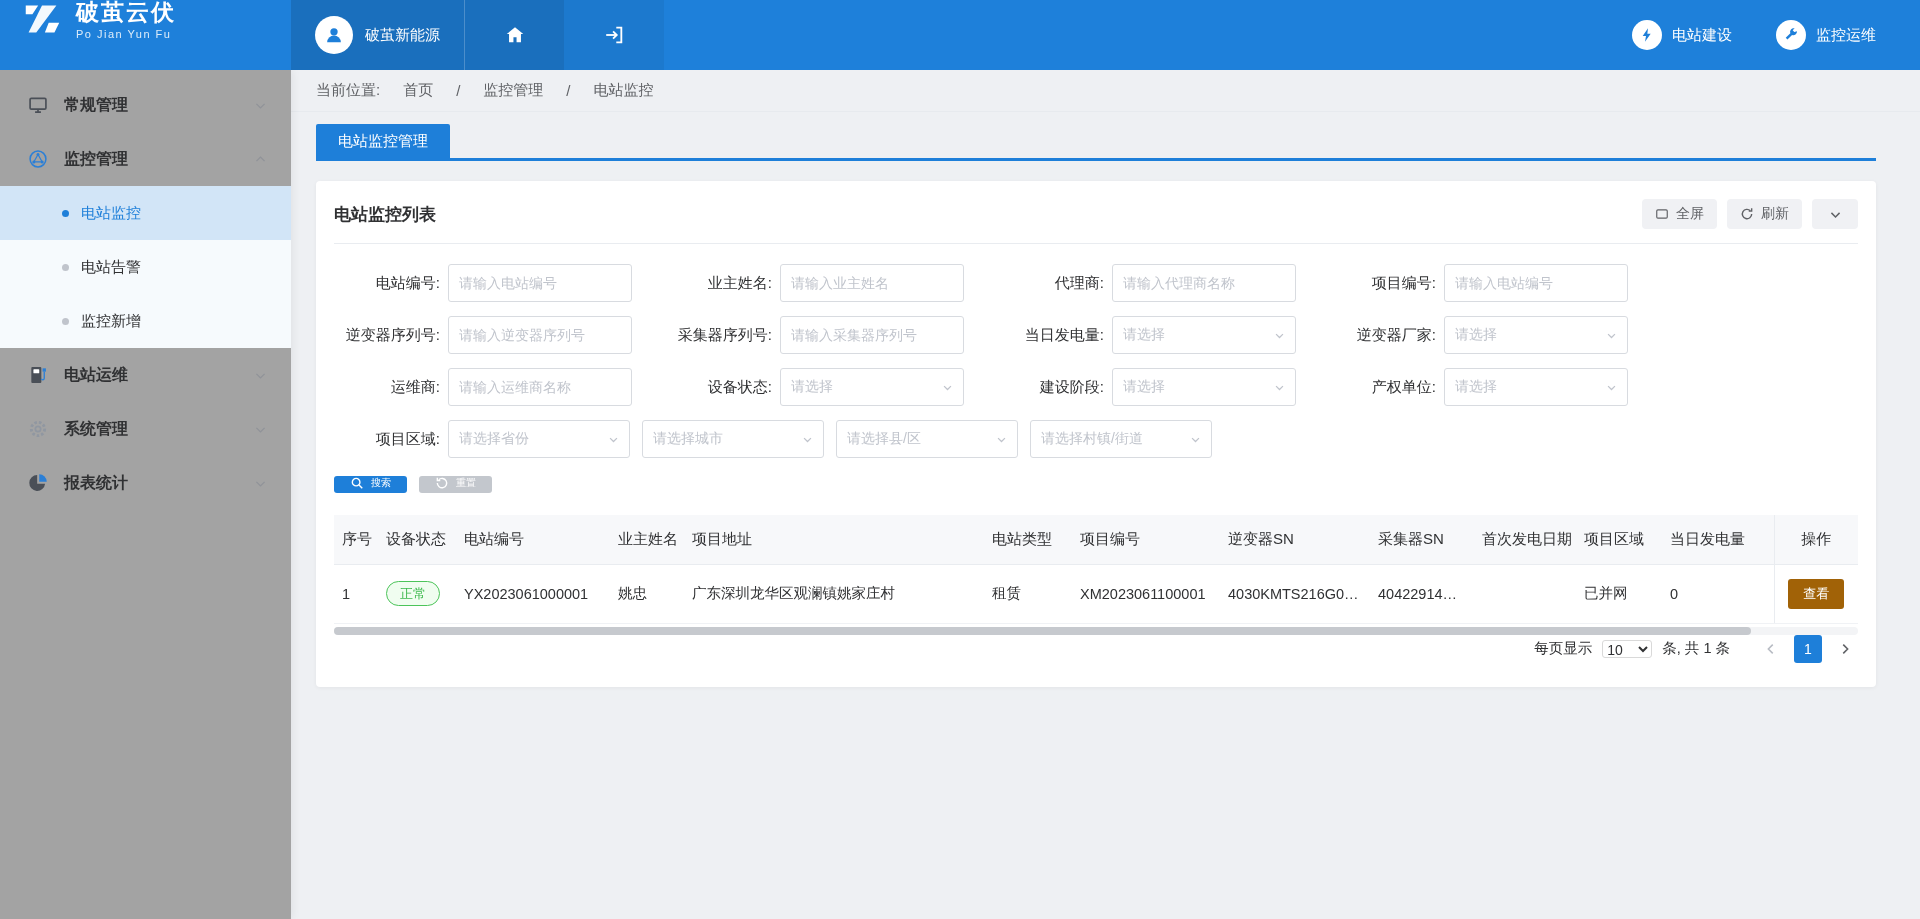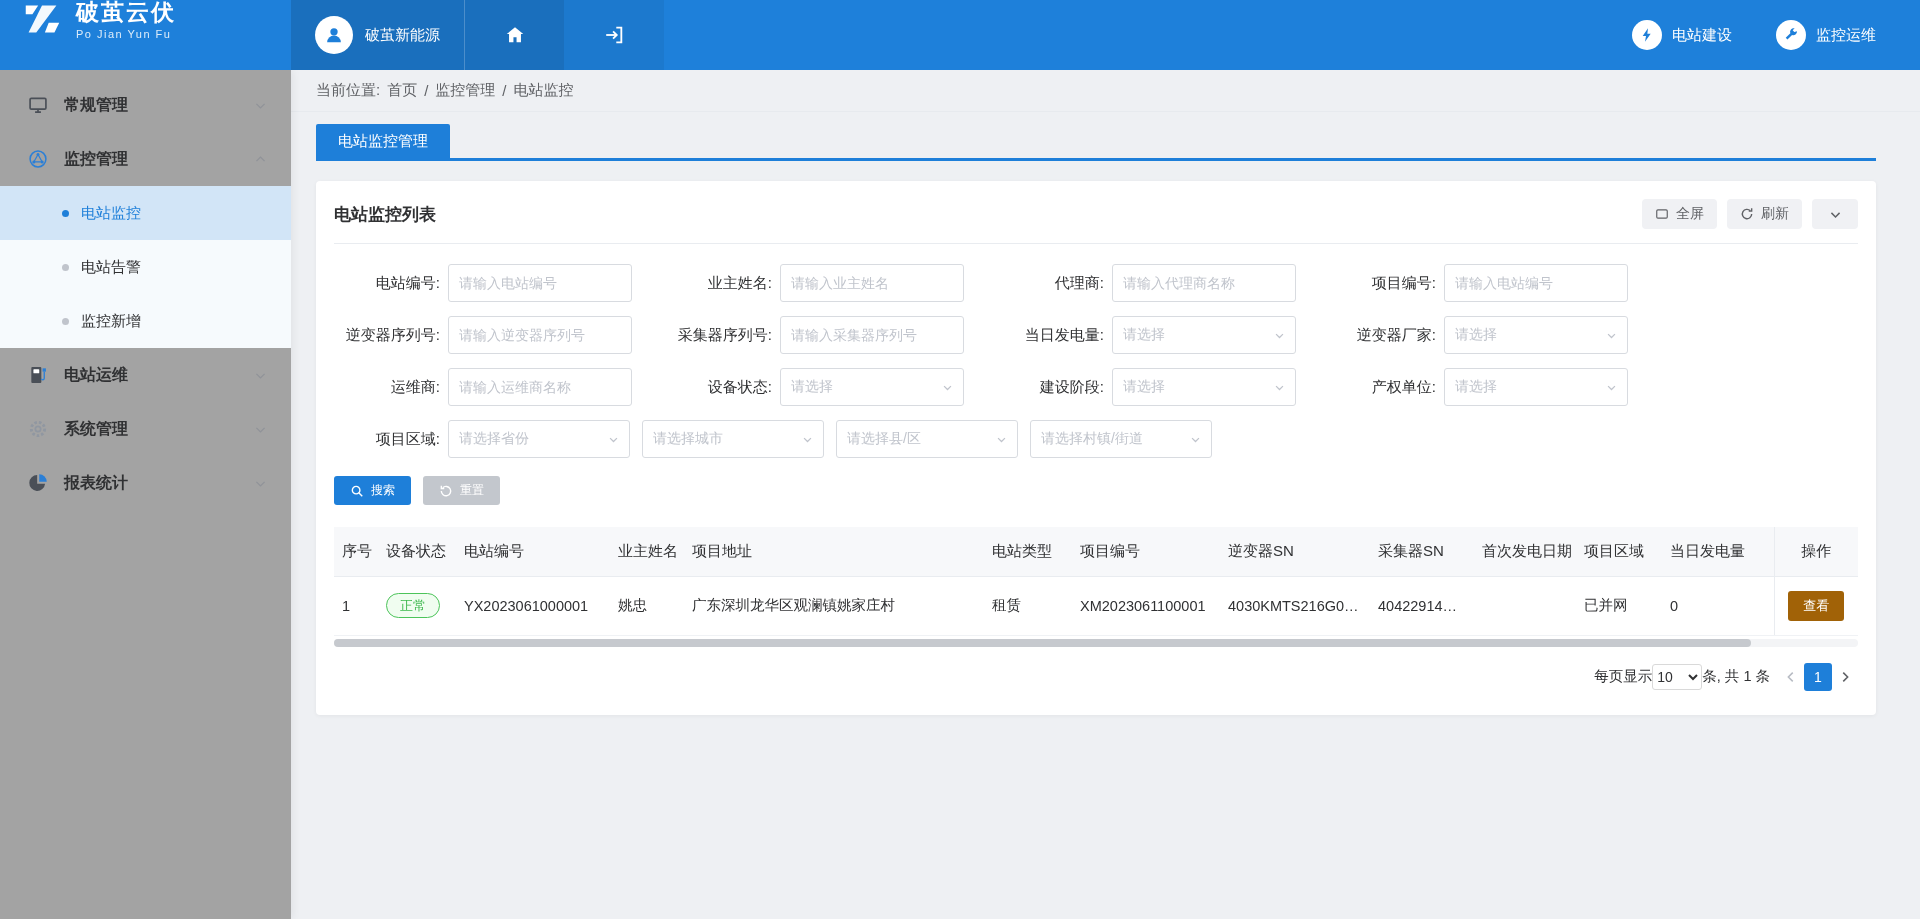--- a/index.html
+++ b/index.html
@@ -27,21 +27,21 @@
   .mi-label{font-size:16px;font-weight:600;color:#303133}
   .mi-chev{margin-left:auto;display:flex}
   .submenu{background:#f6fafd}
   .sub-item{height:54px;display:flex;align-items:center;padding-left:62px;gap:12px;font-size:15px;color:#303133;cursor:pointer}
   .sub-item .dot{width:7px;height:7px;border-radius:50%;background:#c0c4cc;flex:none}
   .sub-item.active{background:#d2e5f7;color:#1e7fd9}
   .sub-item.active .dot{background:#1e7fd9}
 
   
   .main{position:fixed;top:70px;left:291px;right:0;bottom:0;overflow-y:auto;background:#eef0f3}
-  .breadcrumb{height:42px;display:flex;align-items:center;padding-left:25px;font-size:15px;color:#606266;border-bottom:1px solid #e7eaee;gap:7px}
+  .breadcrumb{height:42px;display:flex;align-items:center;padding-left:25px;font-size:15px;color:#606266;border-bottom:1px solid #e7eaee;gap:23px}
   .bc-link{cursor:pointer}
   .tab-row{margin-top:12px}
   .tab{display:inline-flex;margin-left:25px;height:34px;align-items:center;padding:0 22px;background:#1e7fd9;color:#fff;font-size:15px;cursor:pointer;border-radius:2px 2px 0 0}
   .tab-line{height:3px;background:#1e7fd9;margin:0 44px 0 25px}
 
   .card{margin:20px 44px 30px 25px;background:#fff;border-radius:4px;padding:18px 18px 24px;box-shadow:0 1px 4px rgba(0,0,0,.05)}
   .card-head{display:flex;align-items:center;padding-bottom:14px;border-bottom:1px solid #e9ecf0}
   .card-title{font-size:17px;font-weight:700;color:#303133}
   .head-actions{margin-left:auto;display:flex;gap:10px}
   .pill-btn{display:inline-flex;align-items:center;gap:7px;height:30px;padding:0 13px;background:#f0f1f4;border-radius:4px;font-size:14px;color:#606266;cursor:pointer;white-space:nowrap}
@@ -51,38 +51,38 @@
   .filter-grid{display:grid;grid-template-columns:repeat(4,332px);row-gap:14px;margin-top:20px}
   .field{display:flex;align-items:center}
   .field-label{width:114px;text-align:right;padding-right:8px;font-size:15px;color:#303133;white-space:nowrap;flex:none}
   .control{width:184px;height:38px;border:1px solid #d8dbe0;border-radius:3px;font-size:14px;padding:0 10px;color:#303133;background:#fff;outline:none}
   input.control::placeholder{color:#c0c4cc}
   .select{display:flex;align-items:center;justify-content:space-between;cursor:pointer}
   .select .ph{color:#c0c4cc;overflow:hidden;white-space:nowrap;text-overflow:ellipsis}
   .region-row{grid-column:1/-1;display:flex;align-items:center}
   .region-row .select{width:182px;margin-right:12px}
   .btn-row{margin-top:18px;display:flex;gap:12px}
-  .btn{display:inline-flex;align-items:center;gap:7px;height:29px;padding:0 16px;border-radius:3px;font-size:12px;color:#fff;cursor:pointer;border:none}
+  .btn{display:inline-flex;align-items:flex-start;gap:7px;height:17px;padding:0 16px;border-radius:3px;font-size:10px;color:#fff;cursor:pointer;border:none}
   .btn-search{background:#1e7fd9}
   .btn-reset{background:#c3c7cd}
 
   
   .table-wrap{margin-top:22px}
   table{width:100%;border-collapse:collapse;table-layout:fixed}
   th{background:#f7f8fa;font-size:15px;font-weight:400;color:#303133;text-align:left;height:49px;padding:0 8px;border-bottom:1px solid #e9ecf0;white-space:nowrap;overflow:hidden}
   td{font-size:14.5px;color:#303133;height:59px;padding:0 8px;border-bottom:1px solid #f0f2f5;white-space:nowrap;overflow:hidden;text-overflow:ellipsis}
   th.op-col,td.op-col{border-left:1px solid #e9ecf0;text-align:center}
   .status-pill{display:inline-block;padding:4px 13px;border:1px solid #4cc45a;color:#3eb94e;background:#f0fdf0;border-radius:14px;font-size:13px;line-height:1.2}
   .view-btn{display:inline-block;background:#a16207;color:#fff;border-radius:3px;padding:6px 15px;font-size:13px;cursor:pointer;border:none}
   .hscroll{height:8px;background:#f3f4f6;border-radius:4px;margin-top:3px;position:relative}
   .hscroll-thumb{position:absolute;left:0;top:0;height:8px;width:93%;background:#c6c9ce;border-radius:4px;cursor:pointer}
 
   
-  .pagination{margin-top:16px;display:flex;align-items:center;justify-content:flex-end;font-size:14.5px;color:#303133}
-  .page-size{height:26px;width:50px;border:1px solid #d9d9d9;border-radius:3px;font-size:14px;color:#303133;background:#fff}
+  .pagination{display:flex;align-items:center;justify-content:flex-end;gap:10px;font-size:14.5px;color:#303133}
+  .page-size{height:18px;width:50px;border:1px solid #d9d9d9;border-radius:3px;font-size:14px;color:#303133;background:#fff}
   .pg-arrow{display:inline-flex;align-items:center;justify-content:center;width:26px;height:26px;cursor:pointer}
   .pg-num{display:inline-flex;align-items:center;justify-content:center;width:28px;height:28px;background:#1e7fd9;color:#fff;border-radius:3px;font-size:14px;cursor:pointer}
   .pg-gap{width:8px}
 </style>
 </head>
 <body>
 
 <header class="topbar">
   <div class="logo">
     <svg width="44" height="38" viewBox="0 0 46 38">

